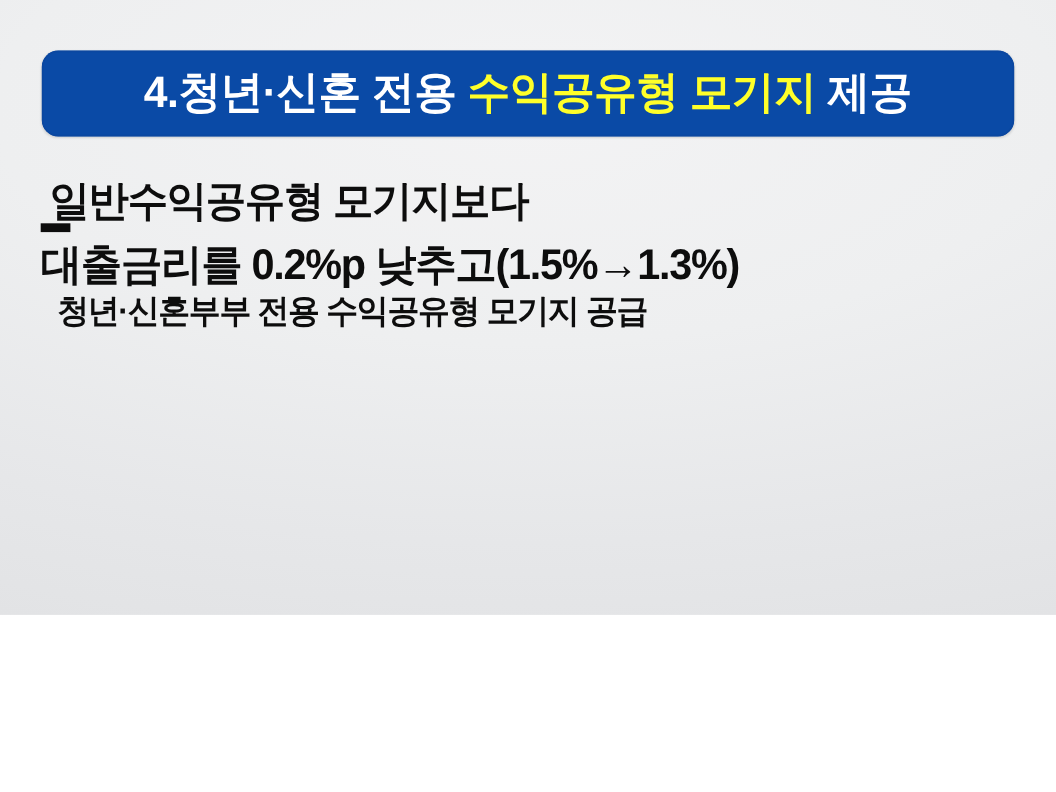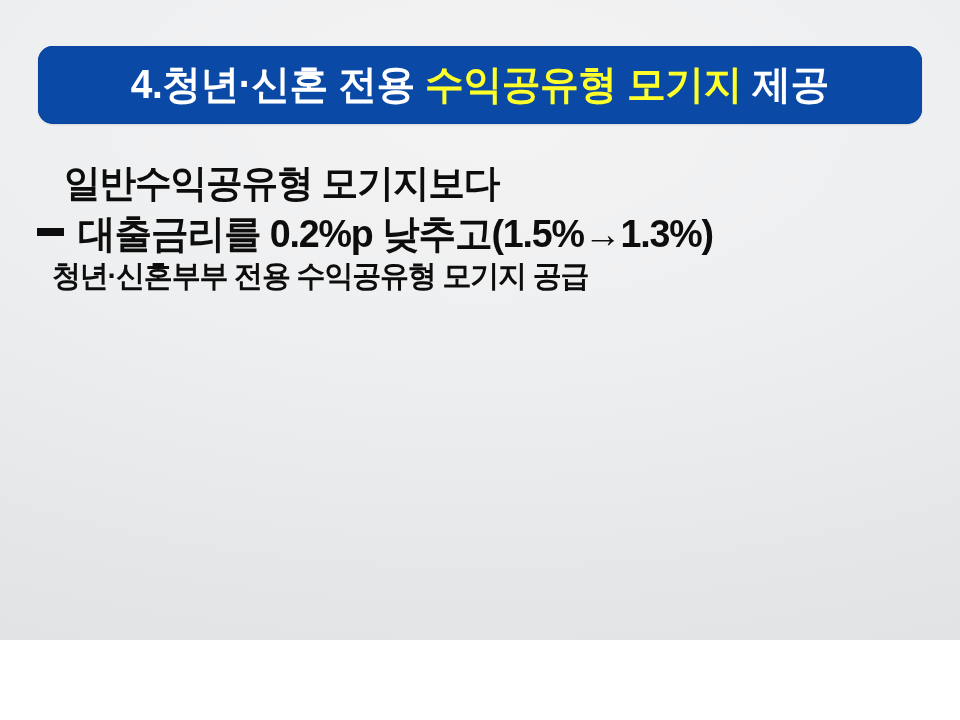--- a/index.html
+++ b/index.html
@@ -10,21 +10,21 @@
   body {
     width: 960px;
     height: 720px;
     overflow: hidden;
     font-family: "Liberation Sans", "DejaVu Sans", sans-serif;
   }
 
   #slide {
     position: relative;
     width: 960px;
-    height: 640px;
+    height: 559px;
     box-sizing: border-box;
     background:
       radial-gradient(ellipse 120% 90% at 50% 18%, #f3f3f4 0%, #eeeff0 42%, #e6e7e9 78%, #e2e3e5 100%);
   }
 
   
   #title-banner {
     position: absolute;
     left: 38px;
     top: 46px;
@@ -74,29 +74,30 @@
   }
 
   .body-line .line-text {
     display: inline-block;
     transform: scaleX(0.965);
     transform-origin: left center;
   }
 
   
   #line-head {
-    padding-left: 64px;
+    padding-left: 45px;
     margin-bottom: 11px;
     font-size: 38px;
   }
 
   
   .bullet-line {
     padding-left: 37px;
     margin-bottom: 7px;
+    flex-direction: column;
   }
   .bullet-line .dash-marker {
     display: inline-block;
     width: 27px;
     height: 8px;
     background: #0d0d0d;
     margin-right: 14px;
     position: relative;
     top: -11px;
     flex: 0 0 auto;

